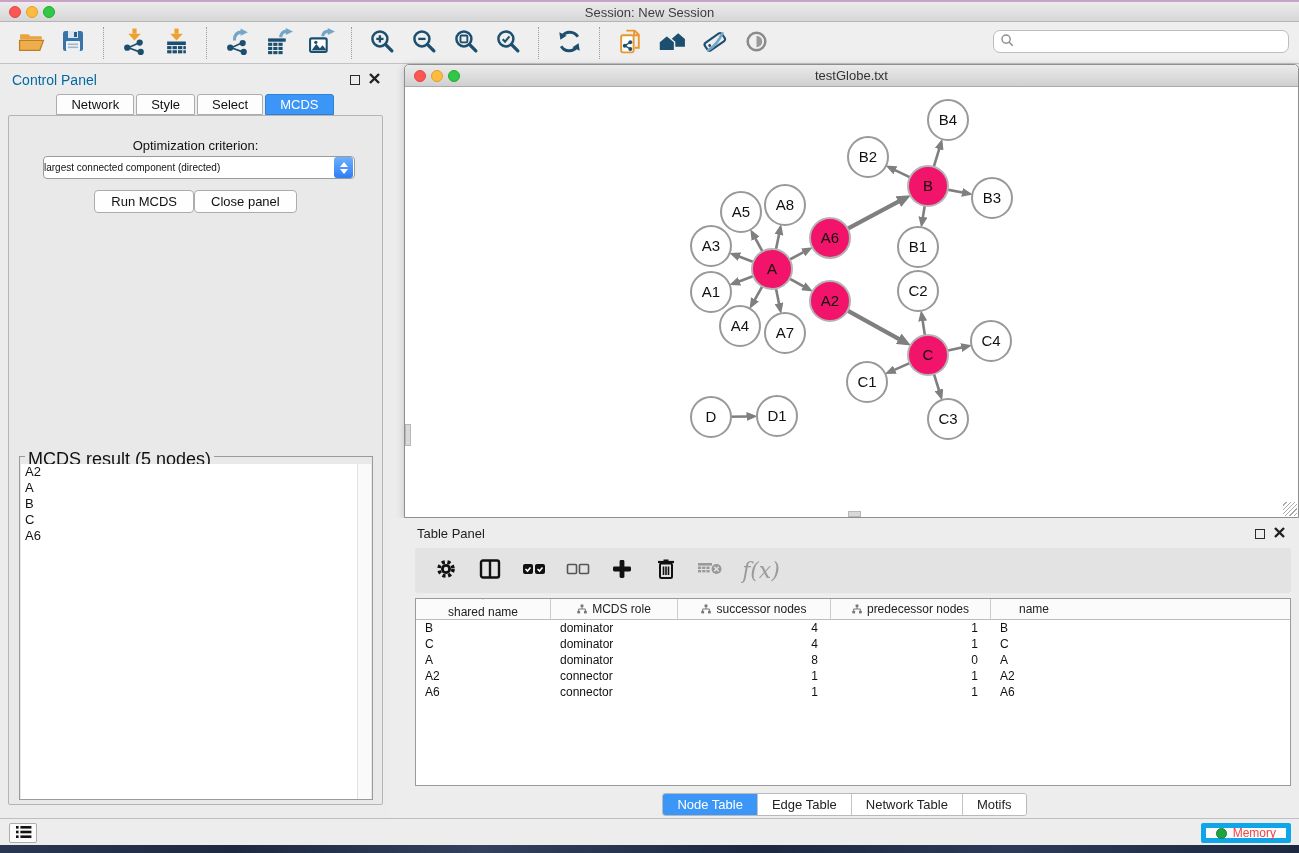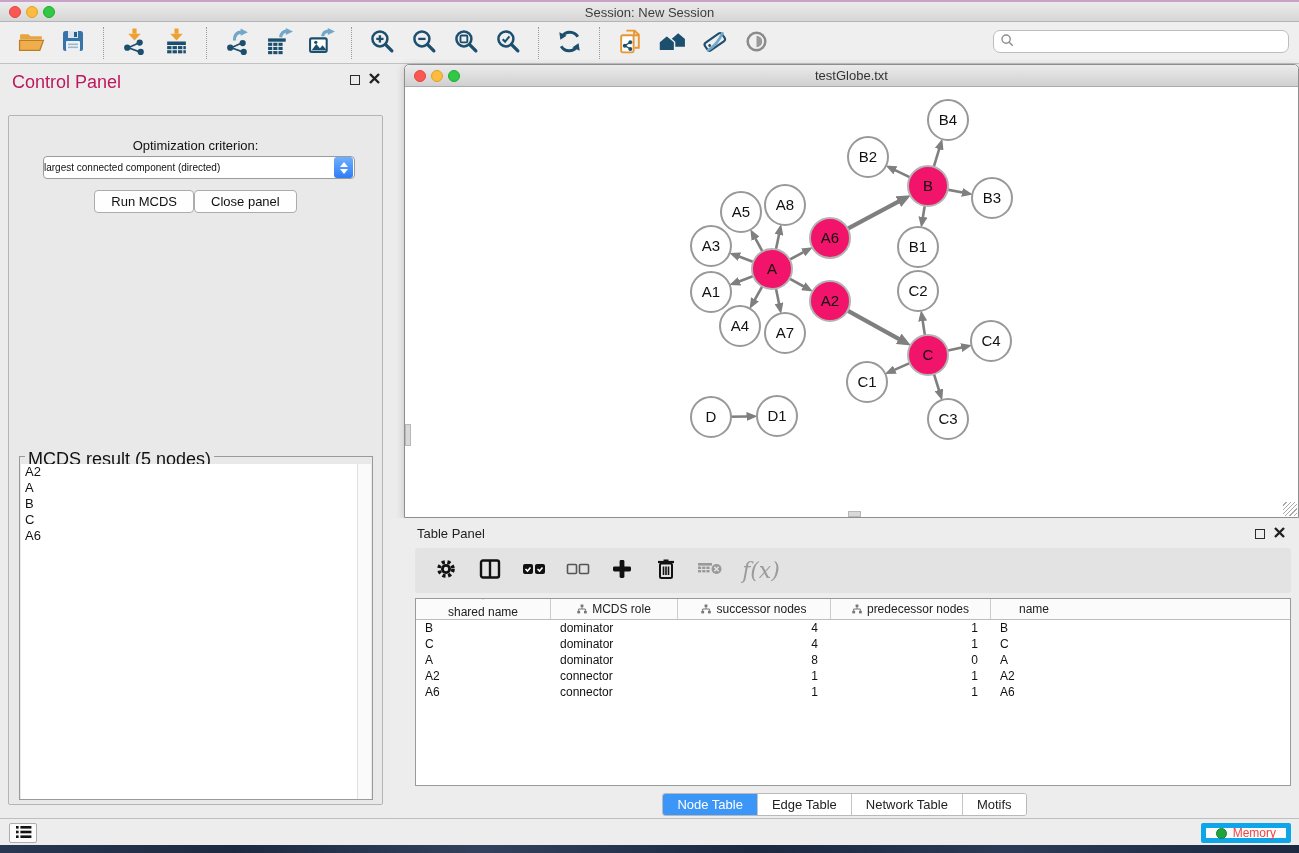--- a/index.html
+++ b/index.html
@@ -28,21 +28,21 @@
   .search-wrap { position:absolute; right:10px; top:8px; width:296px; height:23px; background:#fff;
     border:1px solid #BDBDBD; border-radius:7px; display:flex; align-items:center; padding-left:6px; }
   .search-wrap input { border:none; outline:none; flex:1; height:19px; font-size:12px; background:transparent; font-family:"Liberation Sans",sans-serif; }
 
   
   .main { position:absolute; left:0; top:64px; width:1299px; height:754px; background:#ECECEC; }
 
   
   .control-panel { position:absolute; left:0; top:0; width:390px; height:754px; background:#ECECEC; }
   .panel-head { position:relative; height:30px; }
-  .panel-head .panel-title { position:absolute; left:12px; top:8px; font-size:18px; color:#be185d; }
+  .panel-head .panel-title { position:absolute; left:12px; top:8px; font-size:14px; color:#0369a1; }
   .win-btns { position:absolute; right:10px; top:8px; display:flex; gap:9px; align-items:center; }
   .float-box { width:10px; height:10px; border:1.6px solid #2b2b2b; }
   .tabs-row { position:absolute; left:0; top:30px; width:100%; display:flex; justify-content:center; gap:2px; z-index:2; }
   .tab { height:21px; padding:0 14px; background:#FDFDFD; border:1px solid #ADADAD; border-radius:3px 3px 0 0;
          font-size:13px; display:flex; align-items:center; color:#111; }
   .tab.active { background:#3B96F7; border-color:#2F7FD6; color:#fff; }
   .cp-content { position:absolute; left:8px; top:51px; width:375px; height:690px; background:#E9E9E9;
     border:1px solid #B4B4B4; border-radius:2px; }
   .opt-label { position:absolute; left:0; right:0; top:22px; text-align:center; font-size:13px; color:#111; }
   .combo { position:absolute; left:34px; top:40px; width:312px; height:23px; background:#fff;
@@ -305,20 +305,26 @@
 
   <div class="control-panel">
     <div class="panel-head">
       <span class="panel-title">Control Panel</span>
       <span class="win-btns">
         <span class="float-box"></span>
         <span><svg width="11" height="11" viewBox="0 0 11 11">
               <path d="M1 1l9 9M10 1l-9 9" stroke="#222" stroke-width="2.4"></path>
             </svg></span>
       </span>
+    </div>
+    <div class="tabs-row">
+      <div class="tab">Network</div>
+      <div class="tab">Style</div>
+      <div class="tab">Select</div>
+      <div class="tab active">MCDS</div>
     </div>
     <div class="cp-content">
       <div class="opt-label">Optimization criterion:</div>
       <div class="combo">
         <span class="combo-text">largest connected component (directed)</span>
         <span class="stepper">
             <span class="chev-up"></span>
             <span class="chev-dn"></span>
           </span>
       </div>

